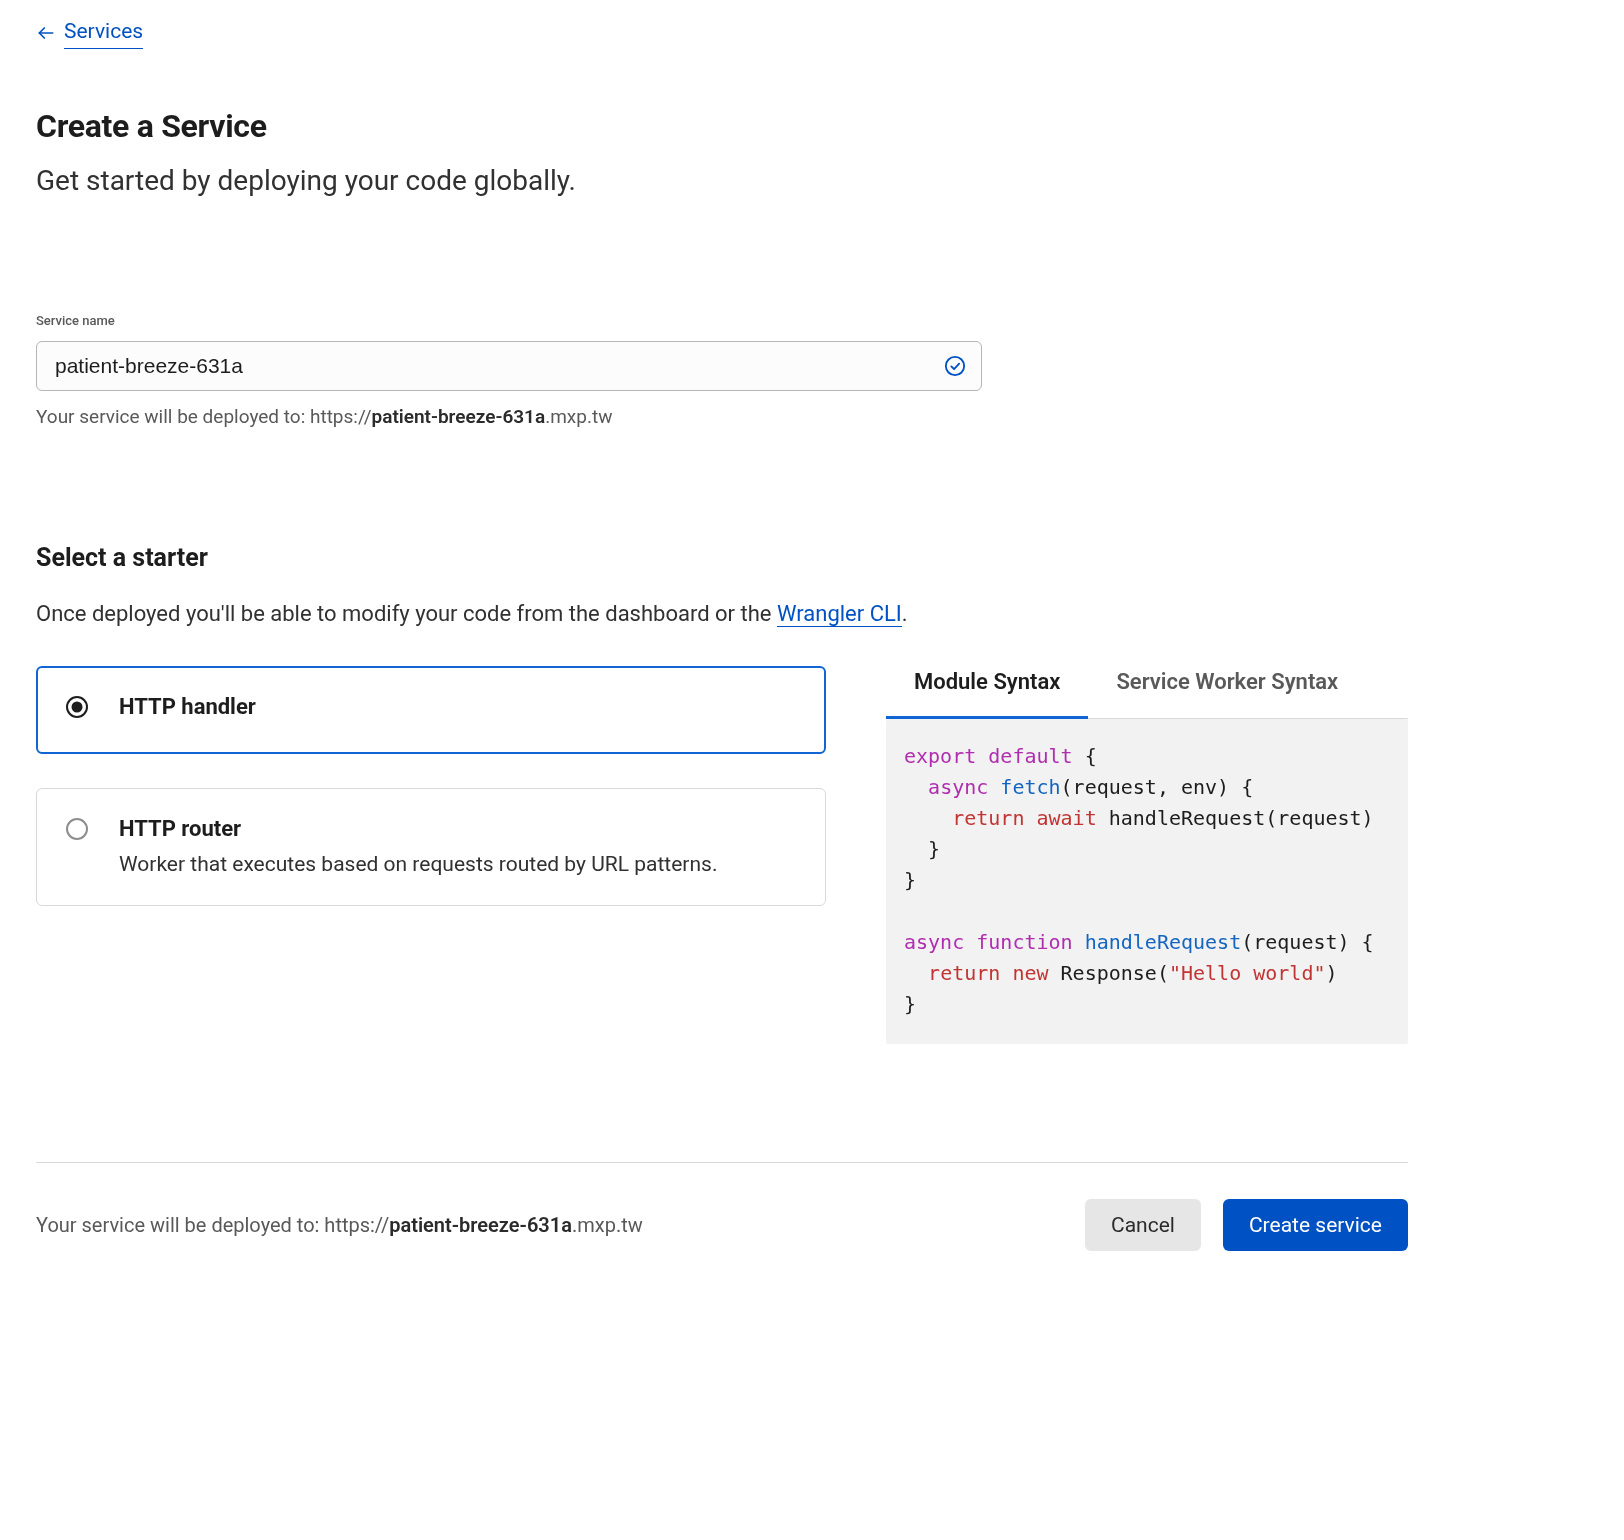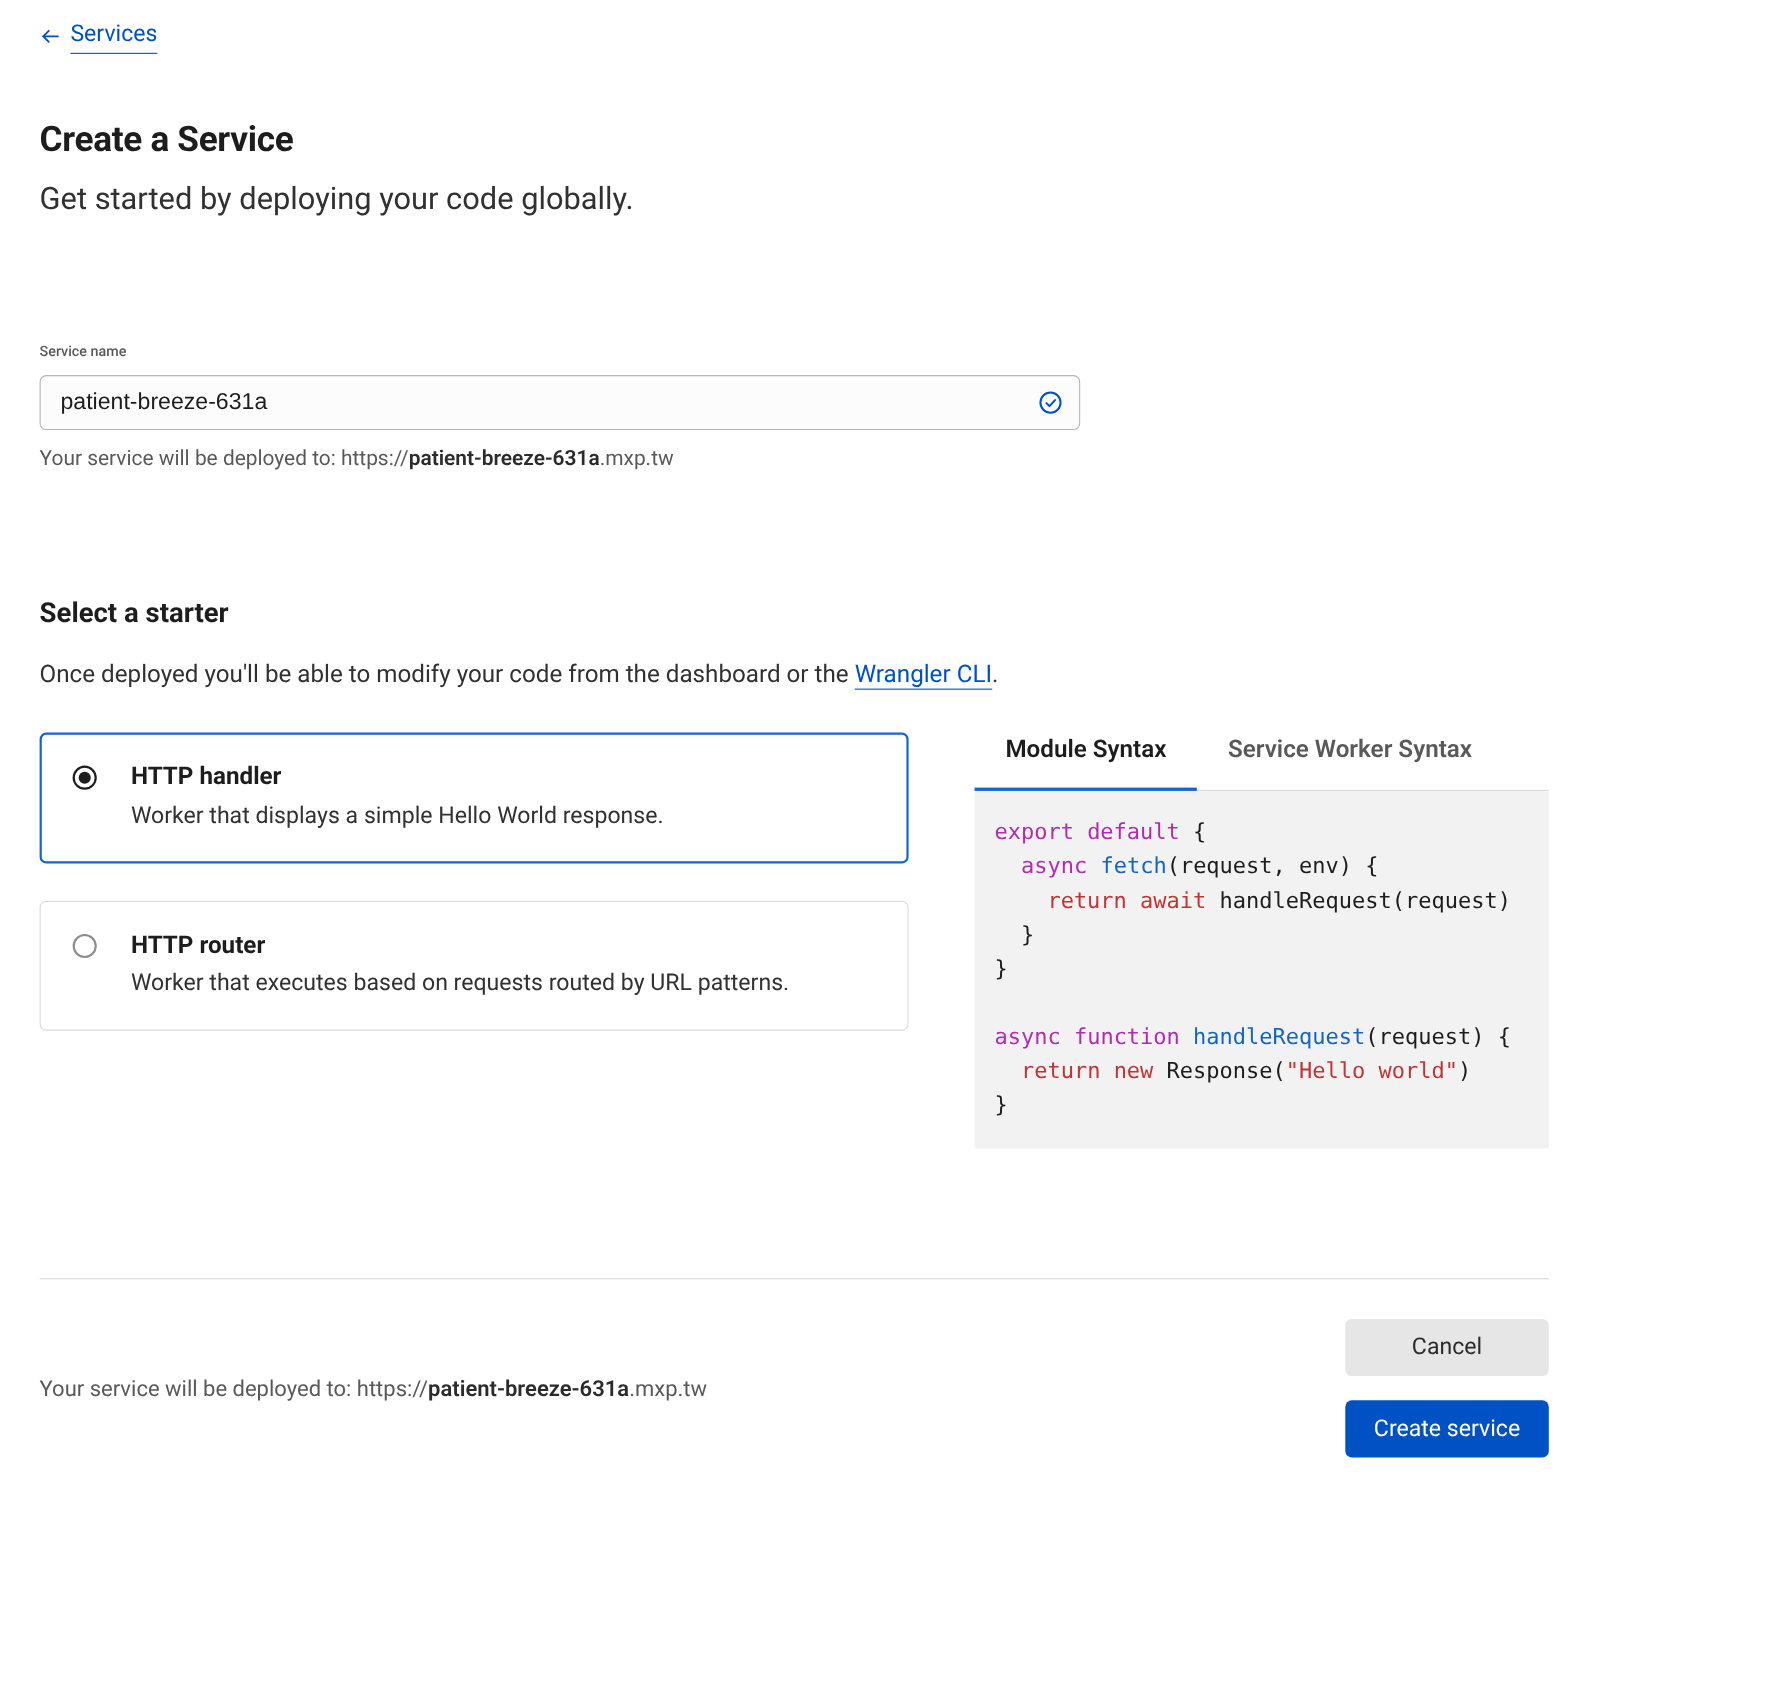--- a/index.html
+++ b/index.html
@@ -199,21 +199,21 @@
     border-top:1px solid var(--border-light);
     margin:118px 0 0 0;
   }
   .footer{
     display:flex;
     align-items:center;
     justify-content:space-between;
     padding-top:36px;
   }
   .footer .deploy-hint{margin-top:0;font-size:20px;}
-  .btnrow{display:flex;gap:22px;flex-direction:column;}
+  .btnrow{display:flex;gap:22px;}
   .btn{
     height:52px;
     padding:0 26px;
     font-size:21px;
     border-radius:6px;
     border:none;
     cursor:pointer;
     font-family:inherit;
   }
   .btn-secondary{
@@ -271,21 +271,20 @@
     <div class="options-col">
       <div class="radio-card selected">
         <span class="radio-dot">
           <svg width="24" height="24" viewBox="0 0 24 24">
               <circle cx="12" cy="12" r="10" fill="none" stroke="#1d1d1d" stroke-width="2"></circle>
               <circle cx="12" cy="12" r="5.5" fill="#1d1d1d"></circle>
             </svg>
         </span>
         <div>
           <p class="radio-title">HTTP handler</p>
-          <p class="radio-desc">Worker that displays a simple Hello World response.</p>
         </div>
       </div>
 
       <div class="radio-card">
         <span class="radio-dot">
           <svg width="24" height="24" viewBox="0 0 24 24">
               <circle cx="12" cy="12" r="10" fill="none" stroke="#8d8d8d" stroke-width="2"></circle>
             </svg>
         </span>
         <div>

